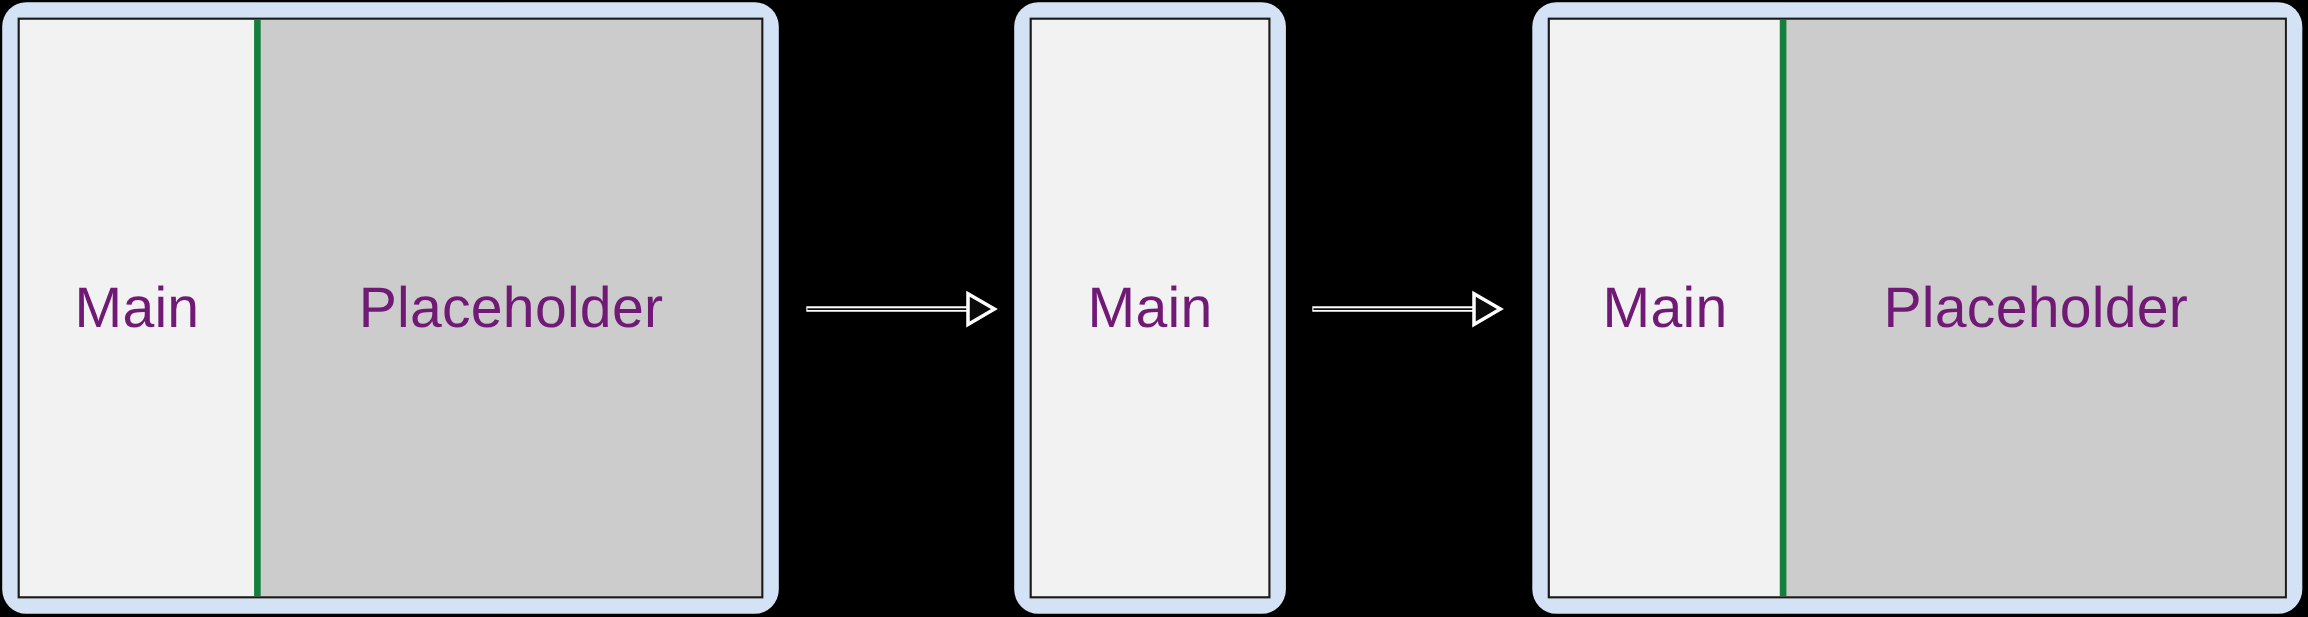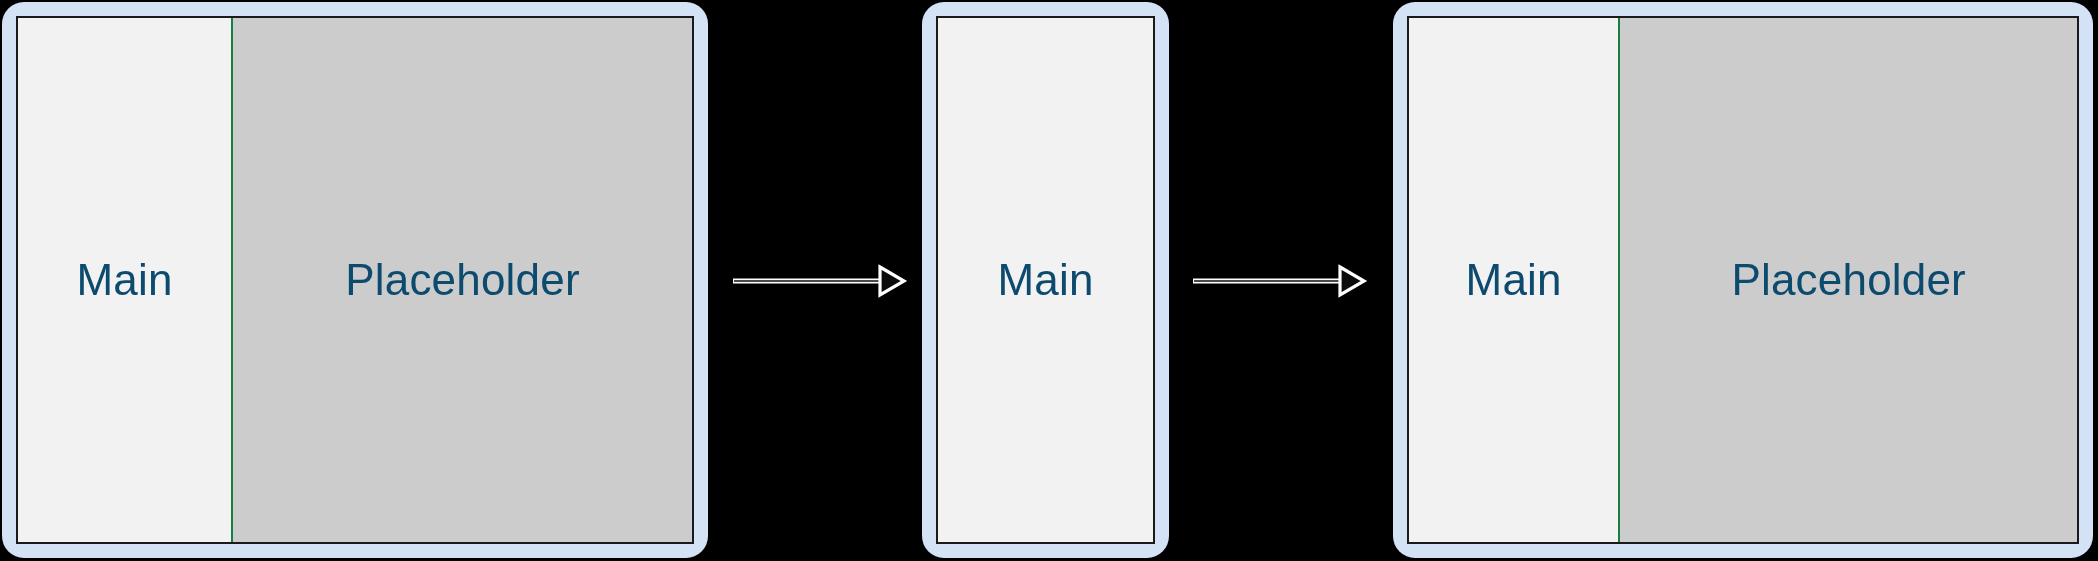--- a/index.html
+++ b/index.html
@@ -51,28 +51,28 @@
     height: 100%;
     overflow: hidden;
   }
 
   .pane-main {
     background: #f2f2f2;
   }
 
   .pane-placeholder {
     background: #cccccc;
-    border-left: 2px solid #15803d;
+    border-left: 6px solid #15803d;
   }
 
   .pane-label {
     font-family: "Liberation Sans", sans-serif;
-    font-size: 44px;
+    font-size: 52px;
     line-height: 1;
-    color: #0c4a6e;
+    color: #701a75;
     white-space: nowrap;
     letter-spacing: 0.2px;
   }
 
   
   #window-1 {
     left: 2px;
     top: 2px;
     width: 706px;
     height: 556px;

